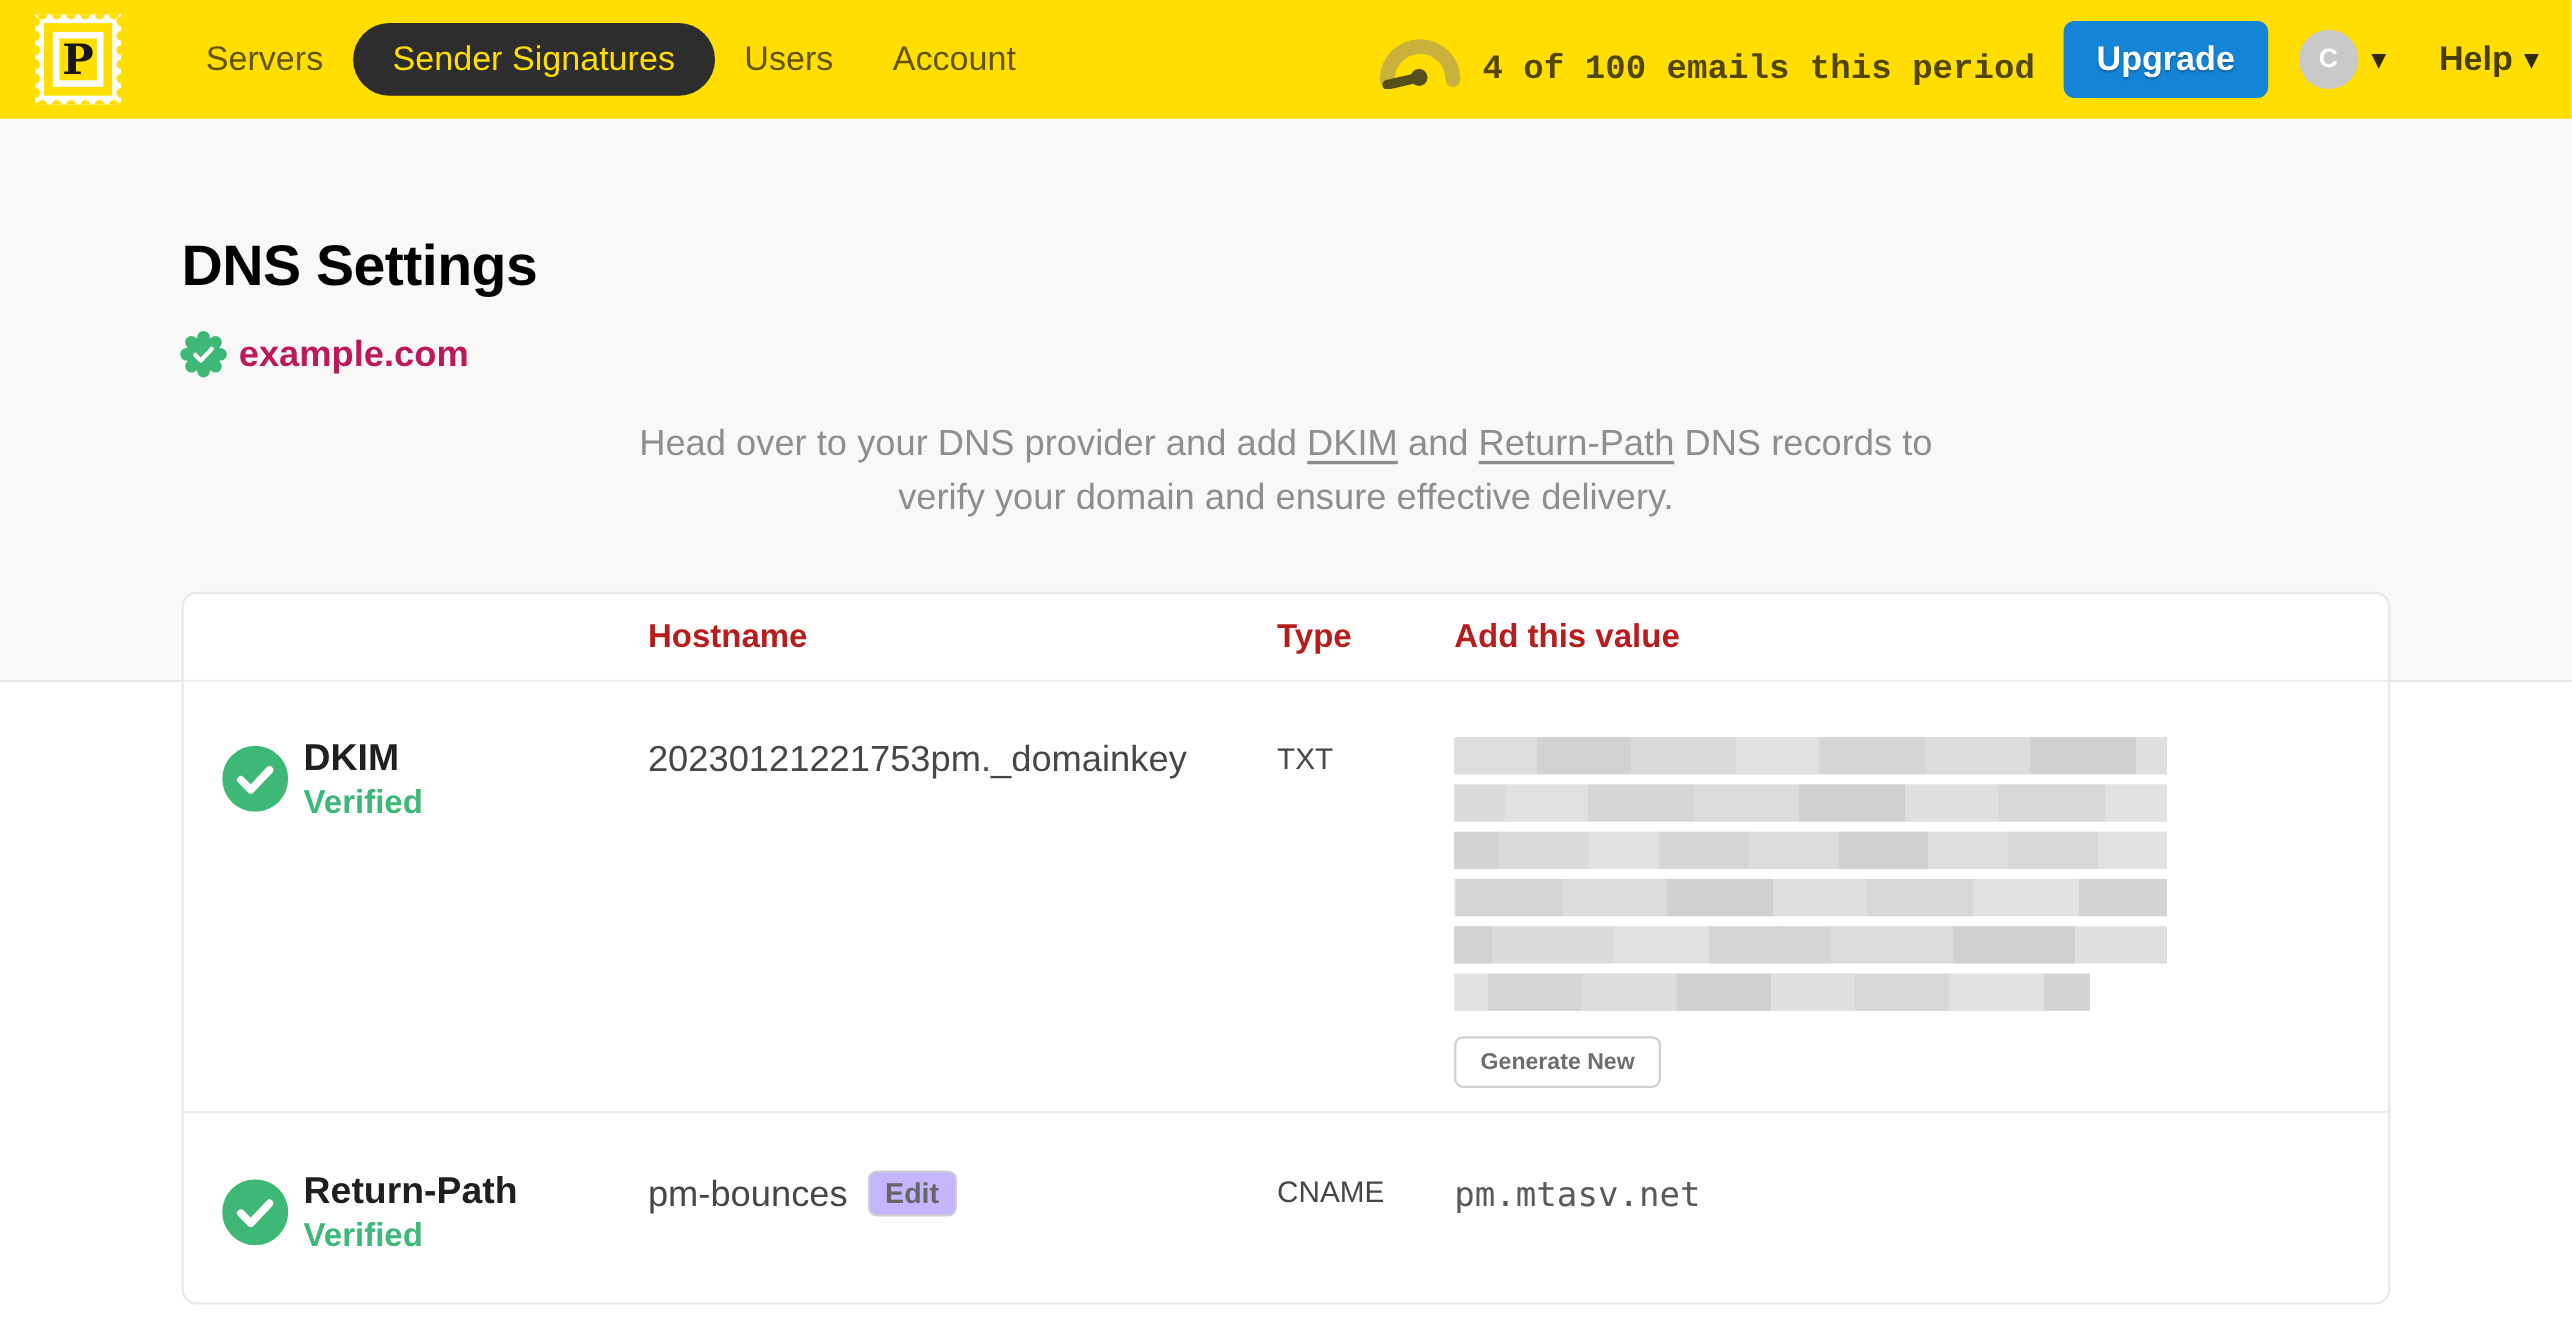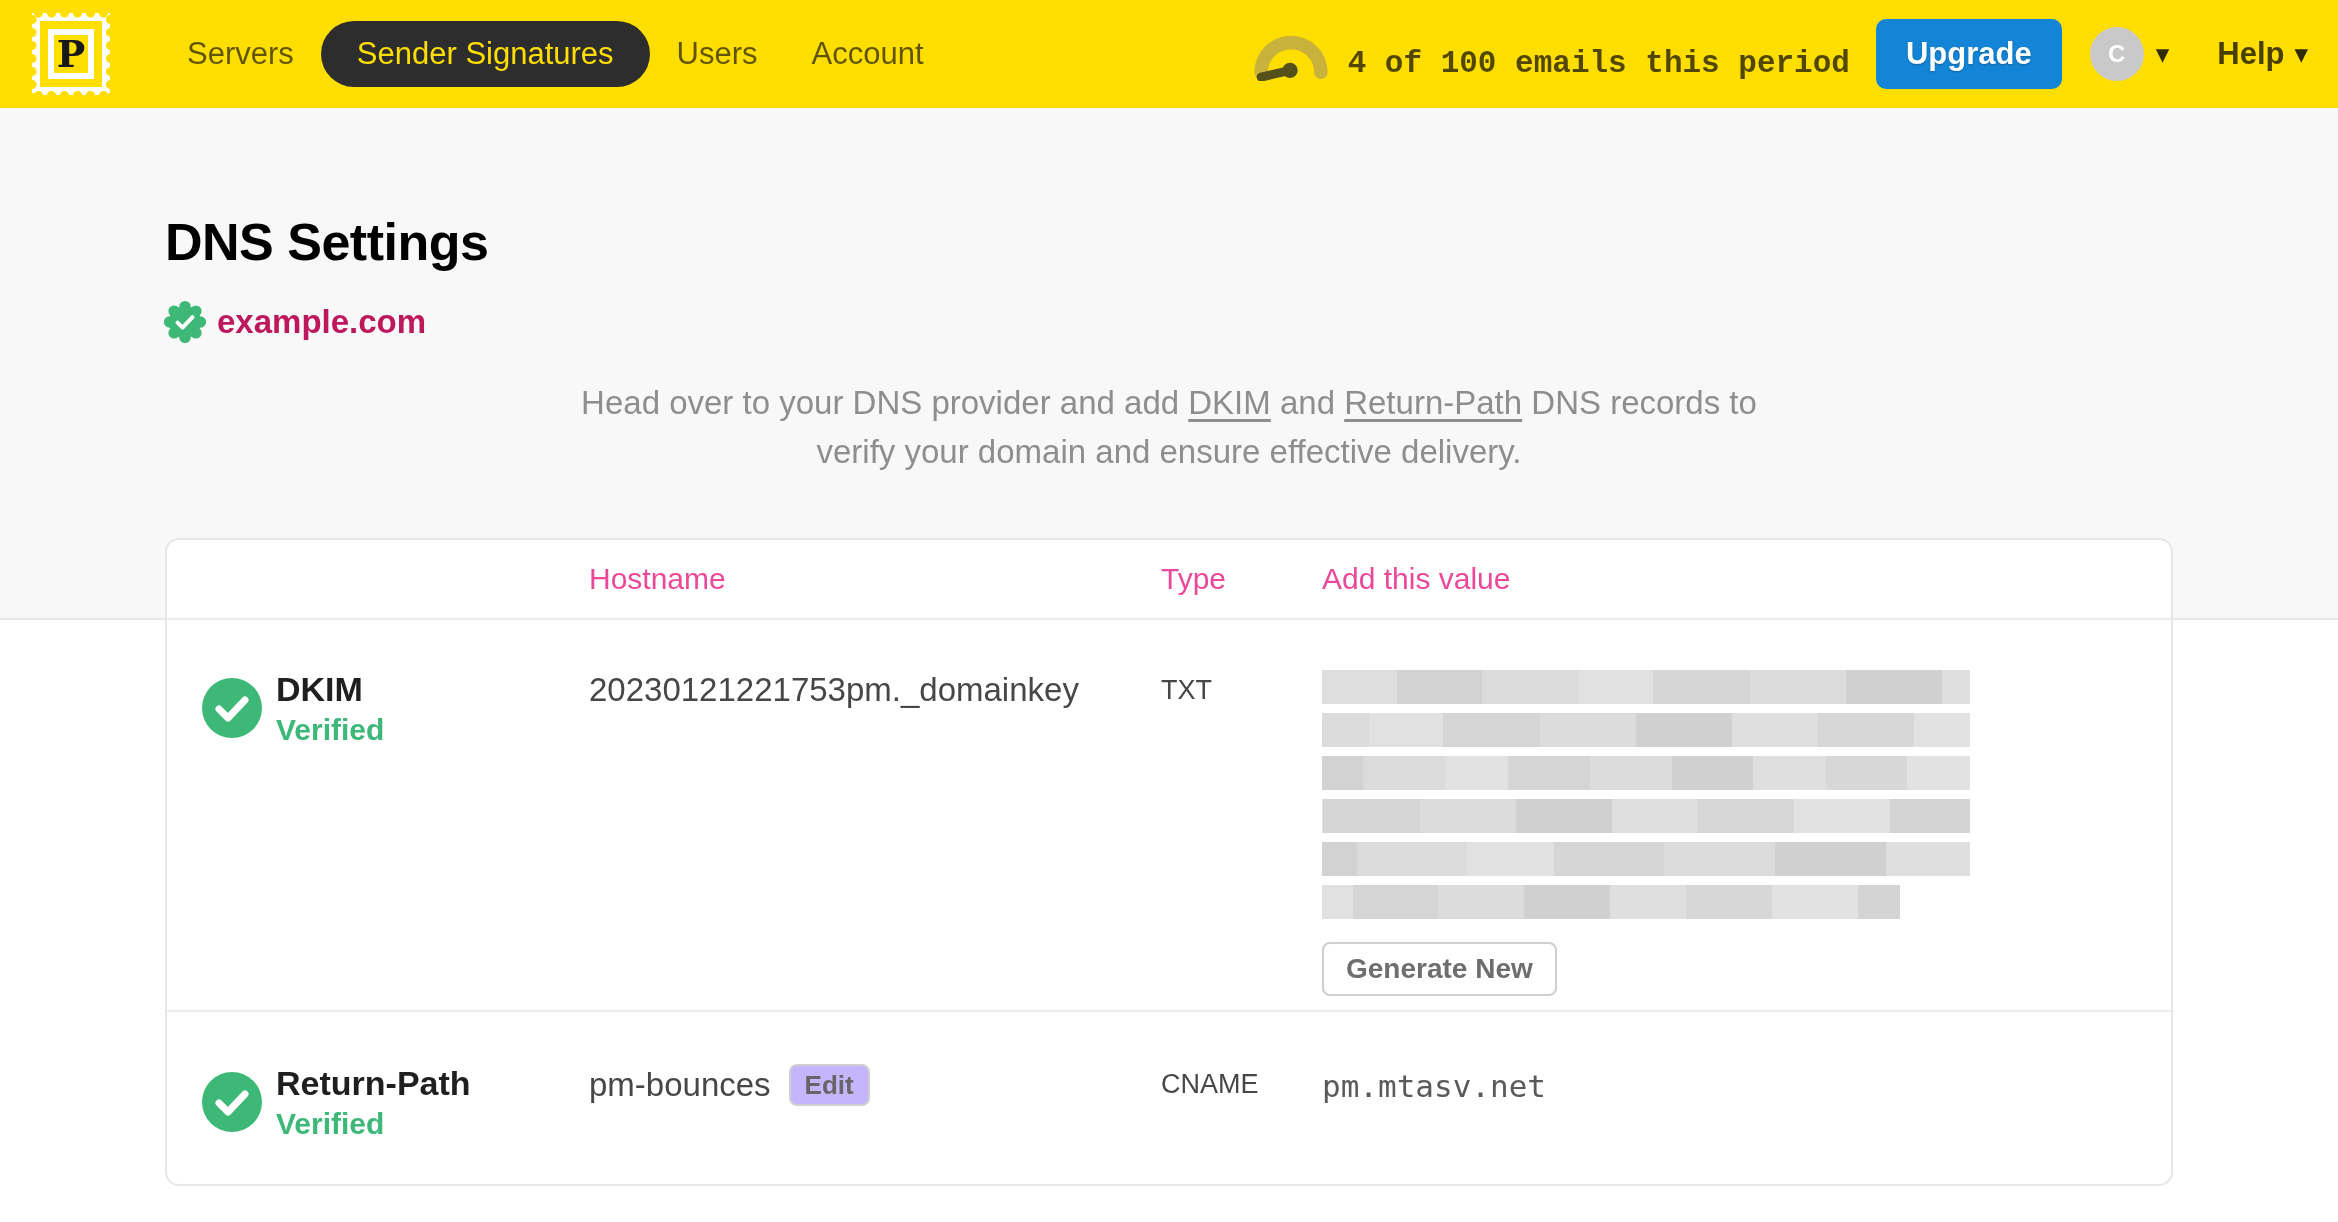--- a/index.html
+++ b/index.html
@@ -89,21 +89,21 @@
   .card {
     position: absolute; left: 165px; top: 430px; width: 2008px;
     background: #fff; border: 2px solid #e7e7e7; border-radius: 14px;
     z-index: 2;
   }
   .grid-row {
     display: grid; grid-template-columns: 389px 572px 161px auto;
     padding-left: 33px; align-items: start;
   }
   .thead { height: 80px; border-bottom: 2px solid #ececec; align-items: center; }
-  .th { font-size: 30px; color: #ec4899; font-weight: 400; }
+  .th { font-size: 30px; color: #b91c1c; font-weight: 700; }
   .row-dkim { height: 392px; border-bottom: 2px solid #ececec; padding-top: 50px; }
   .row-returnpath { height: 172px; padding-top: 52px; }
 
   .record-label { display: flex; align-items: flex-start; }
   .check-icon { width: 60px; height: 60px; margin-top: 8px; margin-left: 2px; flex: 0 0 auto; }
   .record-label-text { margin-left: 14px; }
   .record-name { font-size: 34px; font-weight: 700; color: #1f1f1f; line-height: 38px; }
   .record-status { font-size: 30px; font-weight: 700; color: #3DB878; margin-top: 5px; }
 
   .cell-hostname { font-size: 33px; color: #474747; line-height: 40px; display: flex; align-items: center; }
@@ -111,21 +111,21 @@
   .mono-value { font-family: "DejaVu Sans Mono", "Liberation Mono", monospace; font-size: 31px; color: #5a5a5a; line-height: 40px; margin-top: 2px; }
 
   .edit-btn {
     font-family: inherit; background: #c4b5fd; cursor: pointer;
     font-size: 26px; font-weight: 700; color: #666;
     border: 2px solid #d0d0d0; border-radius: 8px;
     padding: 6px 14px; margin-left: 18px; line-height: 1;
   }
   .generate-btn {
     font-family: inherit; background: #fff; cursor: pointer;
-    font-size: 28px; font-weight: 700; color: #6e6e6e;
+    font-size: 21px; font-weight: 700; color: #6e6e6e;
     border: 2px solid #cfcfcf; border-radius: 8px;
     padding: 11px 22px; margin-top: 14px; line-height: 1;
   }
 
   
   .redacted { width: 648px; }
   .bar {
     height: 34px; width: 648px; margin-bottom: 9px;
     background-image: linear-gradient(90deg,
       #dedede 0%, #dedede 7%, #d2d2d2 7%, #d2d2d2 15%, #dbdbdb 15%, #dbdbdb 24%,

